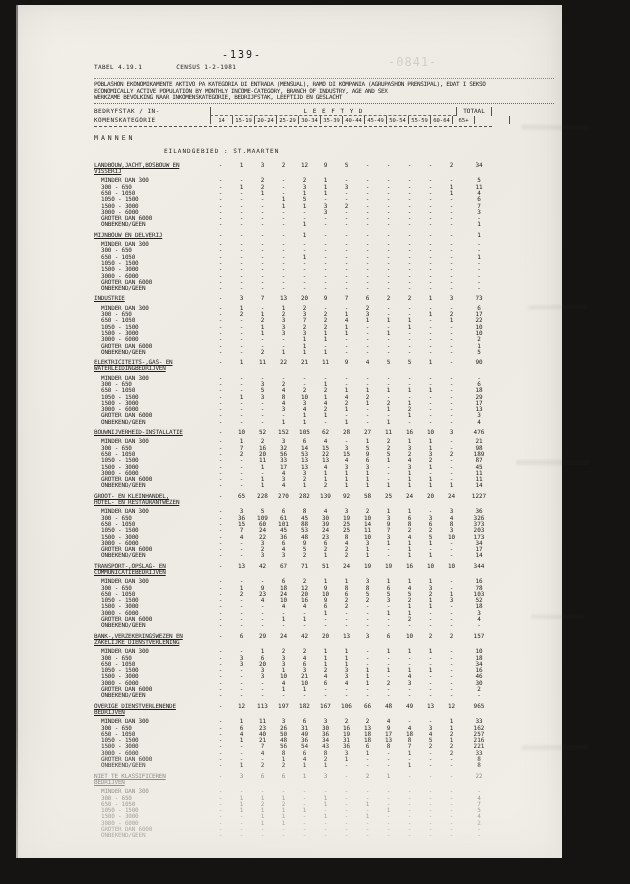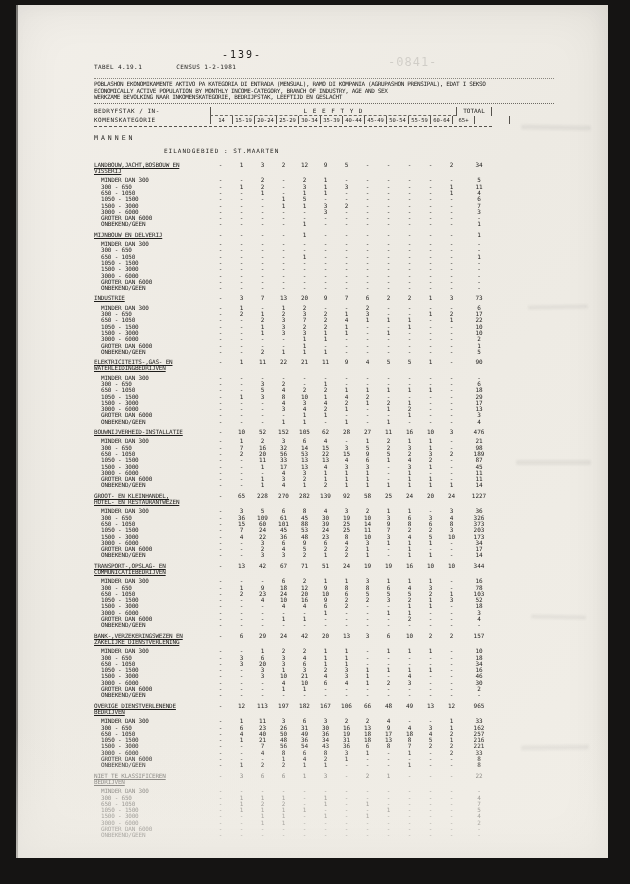--- a/index.html
+++ b/index.html
@@ -2,21 +2,21 @@
 <html><head>
 <meta charset="utf-8">
 <style>
   html,body{margin:0;padding:0;}
   body{
     width:630px;height:884px;overflow:hidden;position:relative;
     background:#151413;
     font-family:"DejaVu Sans Mono", monospace;
   }
   .paper{
-    position:absolute;left:16px;top:5px;width:592px;height:853px;
+    position:absolute;left:16px;top:5px;width:546px;height:853px;
     background:linear-gradient(135deg,#f2efe9 0%,#edeae3 45%,#f1eee7 100%);
     box-shadow:inset 0 0 50px rgba(0,0,0,0.07), inset -4px 0 18px rgba(0,0,0,0.04);
     color:#1d1c1a;
   }
   .page-number{
     position:absolute;left:206px;top:44px;font-size:10px;letter-spacing:2px;
   }
   .ghost{
     position:absolute;left:372px;top:50px;font-size:12px;opacity:0.14;letter-spacing:1px;
   }

